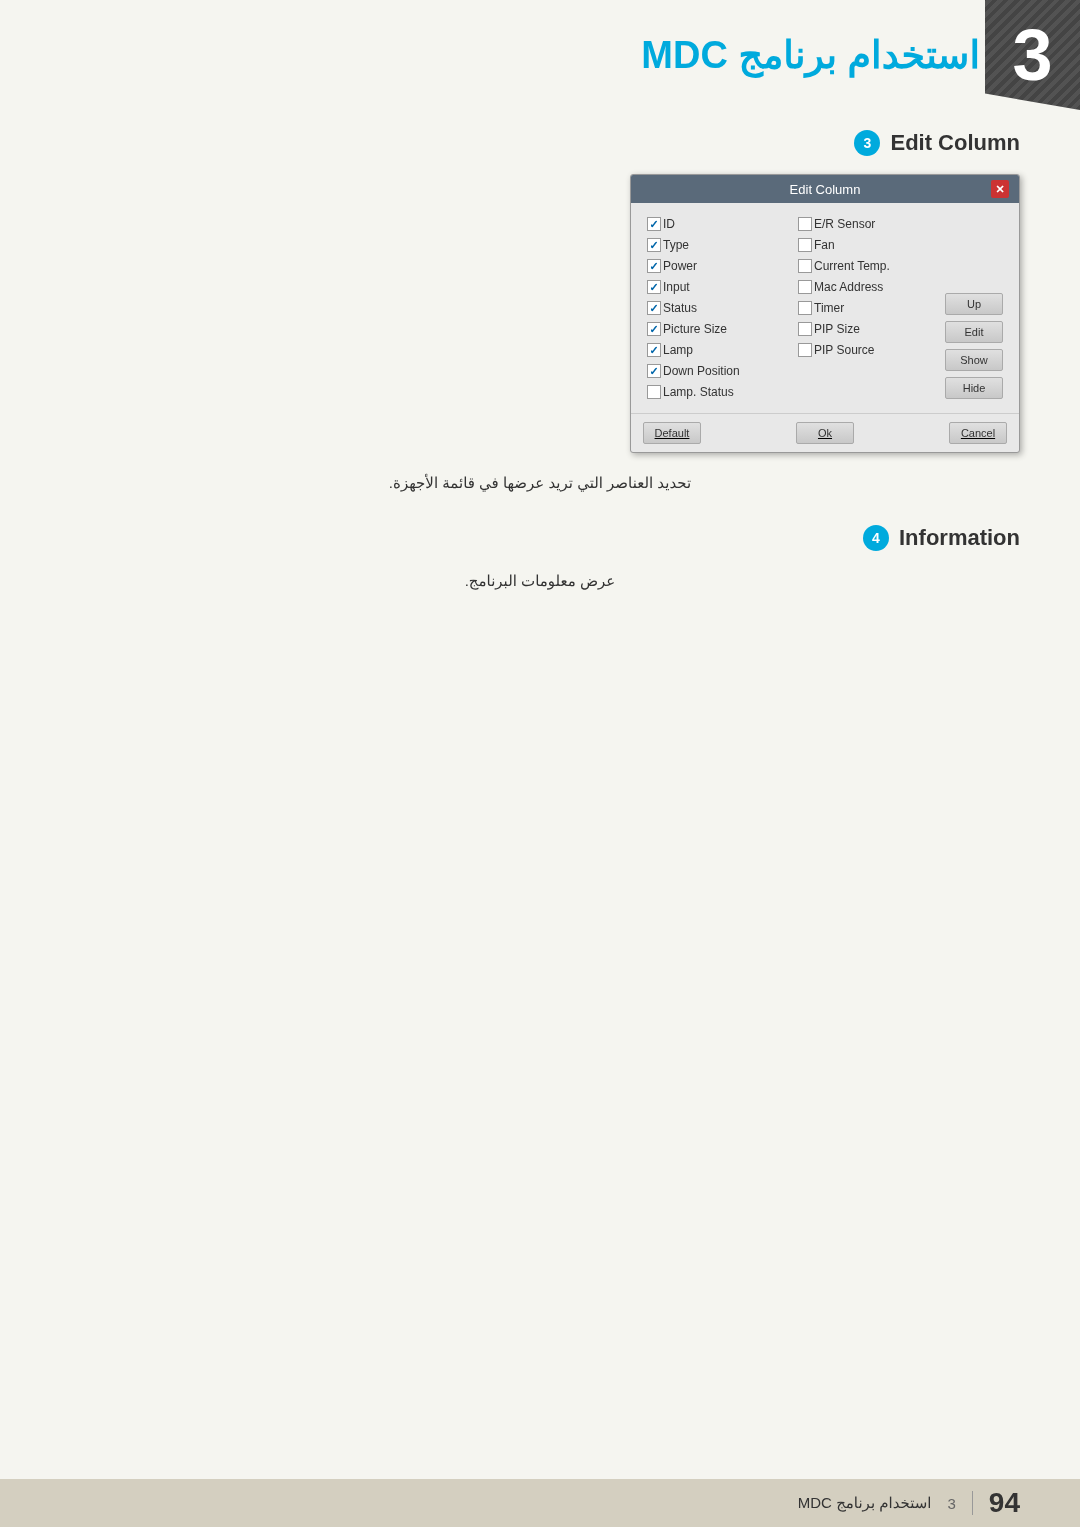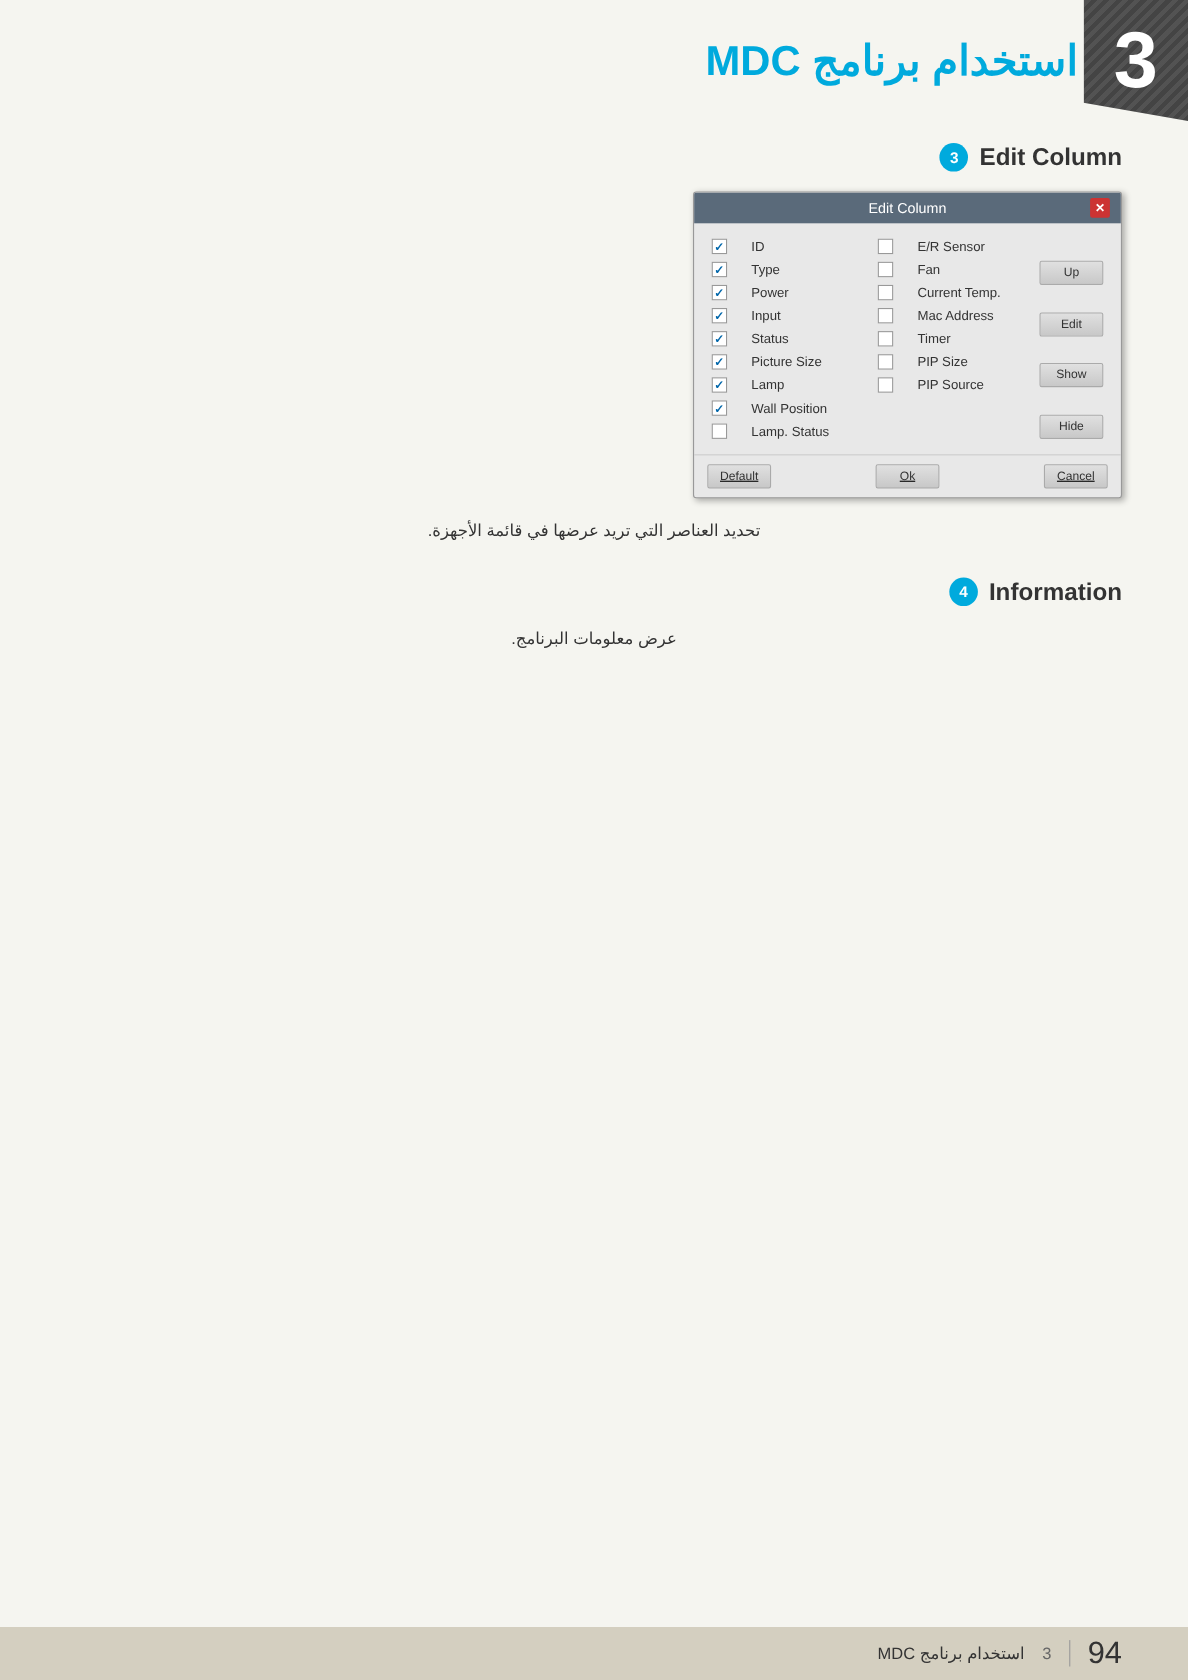--- a/index.html
+++ b/index.html
@@ -162,21 +162,21 @@
     .dialog-col {
       flex: 1;
       display: flex;
       flex-direction: column;
       gap: 7px;
     }
 
     .checkbox-item {
       display: flex;
       align-items: center;
-      gap: 22px;
+      gap: 2px;
       font-size: 12px;
       color: #333;
     }
 
     .checkbox-box {
       width: 14px;
       height: 14px;
       border: 1px solid #999;
       background: white;
       display: flex;
@@ -193,21 +193,21 @@
       content: '✓';
       font-size: 11px;
       color: #0066aa;
       font-weight: bold;
     }
 
     .dialog-buttons-col {
       display: flex;
       flex-direction: column;
       gap: 6px;
-      justify-content: space-between;
+      justify-content: flex-end;
       padding-top: 20px;
     }
 
     .dialog-side-btn {
       width: 58px;
       height: 22px;
       background: linear-gradient(to bottom, #e0e0e0, #c8c8c8);
       border: 1px solid #aaa;
       border-radius: 2px;
       font-size: 11px;
@@ -268,21 +268,21 @@
       background: #d4cfc0;
       display: flex;
       align-items: center;
       justify-content: flex-end;
       padding-right: 60px;
       gap: 16px;
     }
 
     .footer-page-num {
       font-size: 28px;
-      font-weight: normal;
+      font-weight: bold;
       color: #333;
     }
 
     .footer-text {
       font-size: 15px;
       color: #333;
       direction: rtl;
     }
 
     .footer-divider {
@@ -344,21 +344,21 @@
             <div class="checkbox-item">
               <div class="checkbox-box checked"></div>
               <span>Picture Size</span>
             </div>
             <div class="checkbox-item">
               <div class="checkbox-box checked"></div>
               <span>Lamp</span>
             </div>
             <div class="checkbox-item">
               <div class="checkbox-box checked"></div>
-              <span>Wall Position</span>
+              <span>Down Position</span>
             </div>
             <div class="checkbox-item">
               <div class="checkbox-box"></div>
               <span>Lamp. Status</span>
             </div>
           </div>
 
           <div class="dialog-col">
             <div class="checkbox-item">
               <div class="checkbox-box"></div>

